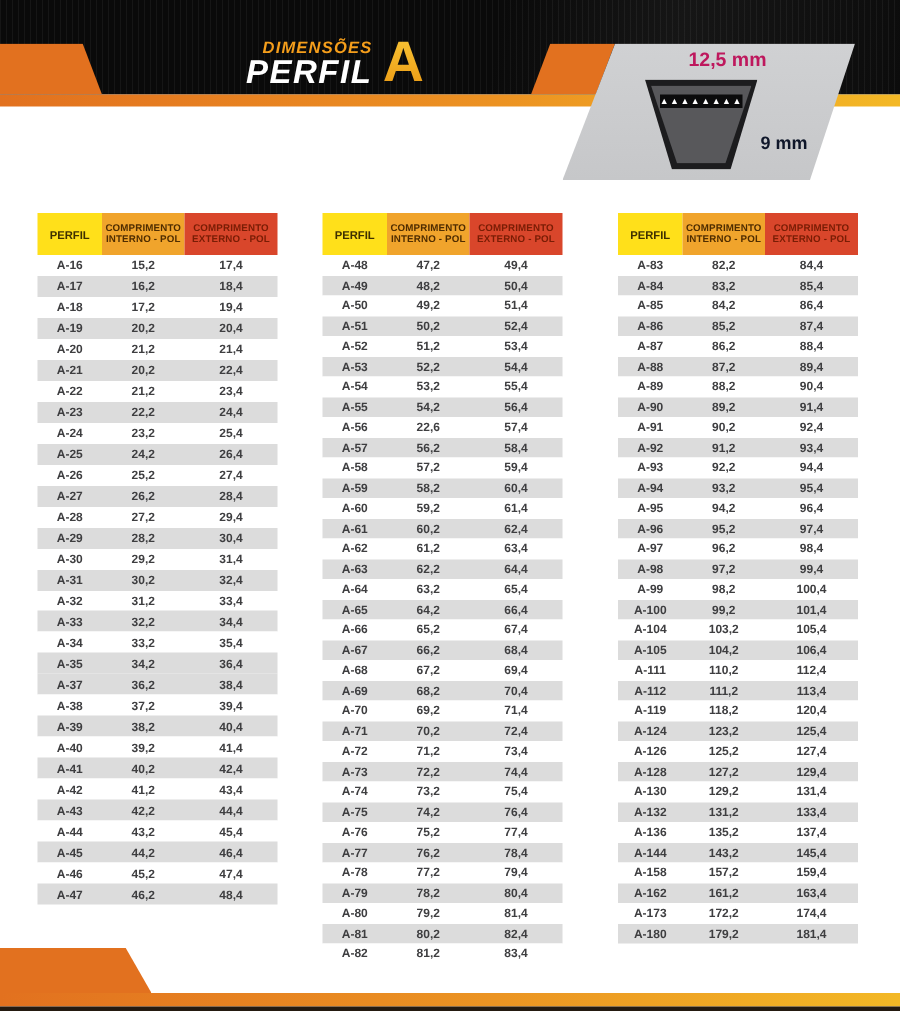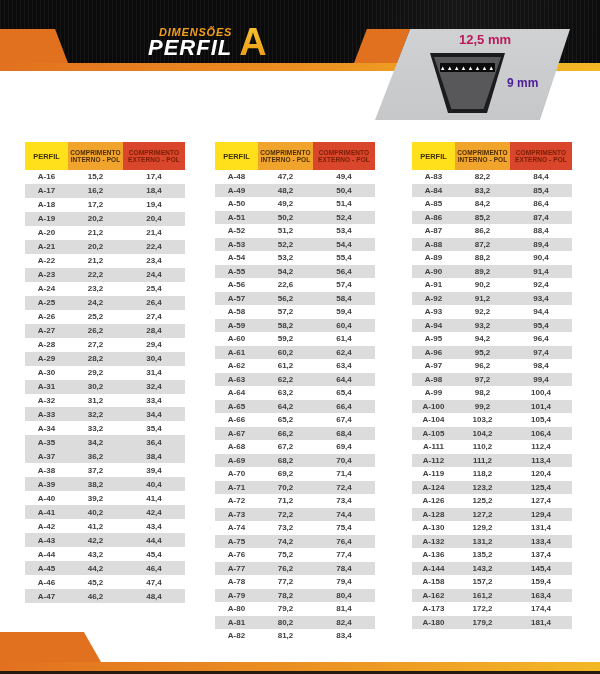--- a/index.html
+++ b/index.html
@@ -22,21 +22,21 @@
     position:absolute;left:0;top:29px;width:68px;height:34px;
     background:var(--accent-orange,#e2711f);
     clip-path:polygon(0 0,81% 0,100% 100%,0 100%);
   }
   .accent-right{
     position:absolute;left:354px;top:29px;width:56px;height:34px;
     background:var(--accent-orange,#e2711f);
     clip-path:polygon(23% 0,100% 0,77% 100%,0 100%);
   }
   .title-wrap{
-    position:absolute;left:148px;top:26px;display:flex;align-items:center;gap:7px;
+    position:absolute;left:164px;top:26px;display:flex;align-items:center;gap:7px;
   }
   .title-lines{display:flex;flex-direction:column;align-items:flex-end;}
   .kicker{
     font-size:11px;font-weight:bold;font-style:italic;letter-spacing:.8px;
     color:#f59e1b;line-height:12px;
   }
   .title-main{
     font-size:22px;font-weight:bold;font-style:italic;letter-spacing:1px;
     color:#ffffff;line-height:20px;
   }
@@ -67,22 +67,22 @@
   }
   .belt-band::after{
     content:"\25B2\25B2\25B2\25B2\25B2\25B2\25B2\25B2";
     color:#fff;font-size:6px;letter-spacing:1px;line-height:6px;
   }
   .lbl-width{
     position:absolute;left:435px;top:32px;width:100px;text-align:center;
     font-size:13px;font-weight:bold;color:#be185d;
   }
   .lbl-height{
-    position:absolute;left:507px;top:76px;
-    font-size:12px;font-weight:bold;color:#4c1d95;
+    position:absolute;left:507px;top:88px;
+    font-size:12px;font-weight:bold;color:#0f172a;
   }
   
   .dtable{position:absolute;top:142px;width:160px;--rh:13.5px;}
   .thead{display:flex;height:28px;}
   .th{
     display:flex;flex-direction:column;align-items:center;justify-content:center;
     font-weight:bold;text-align:center;
   }
   .th i{font-style:normal;display:block;font-size:6.5px;line-height:7.5px;letter-spacing:.1px;}
   .th0{width:43px;background:var(--header-yellow,#ffe01a);color:#3f3000;font-size:7.5px;}

